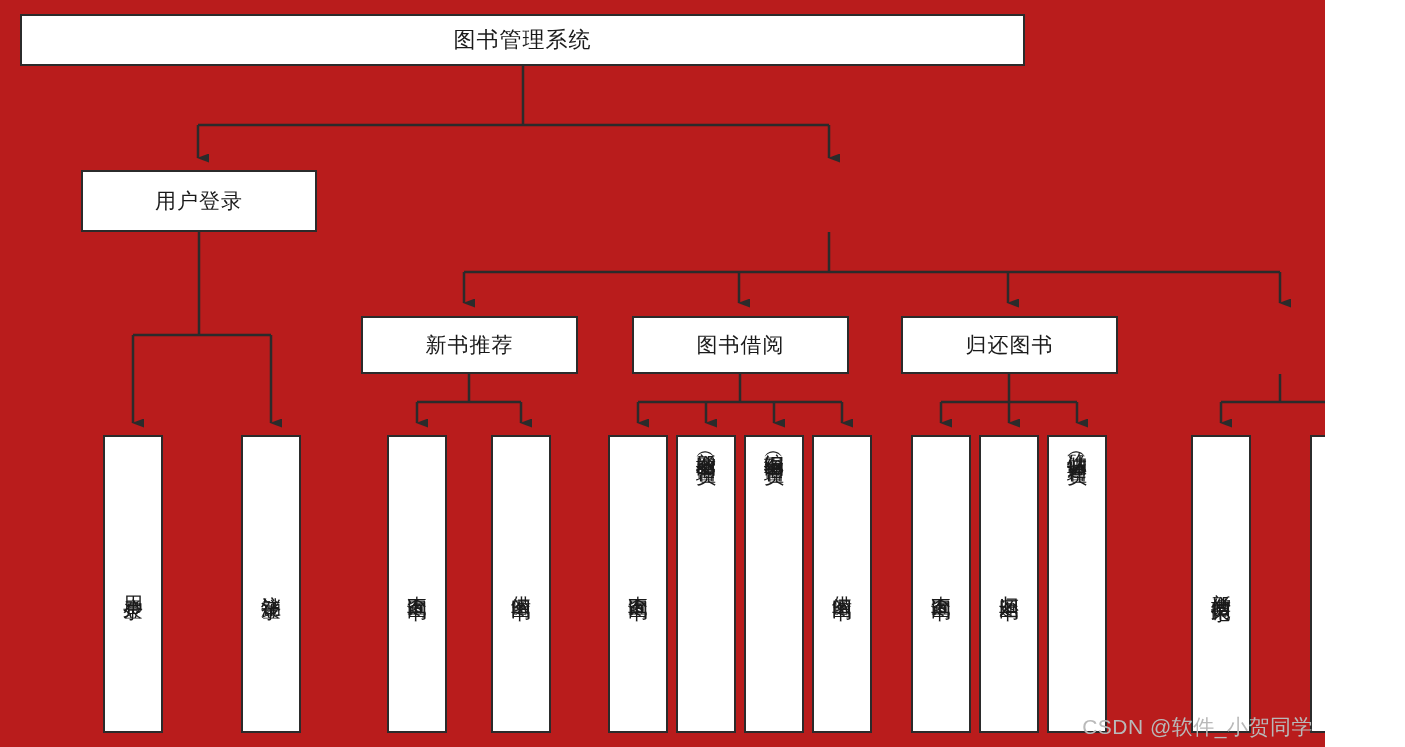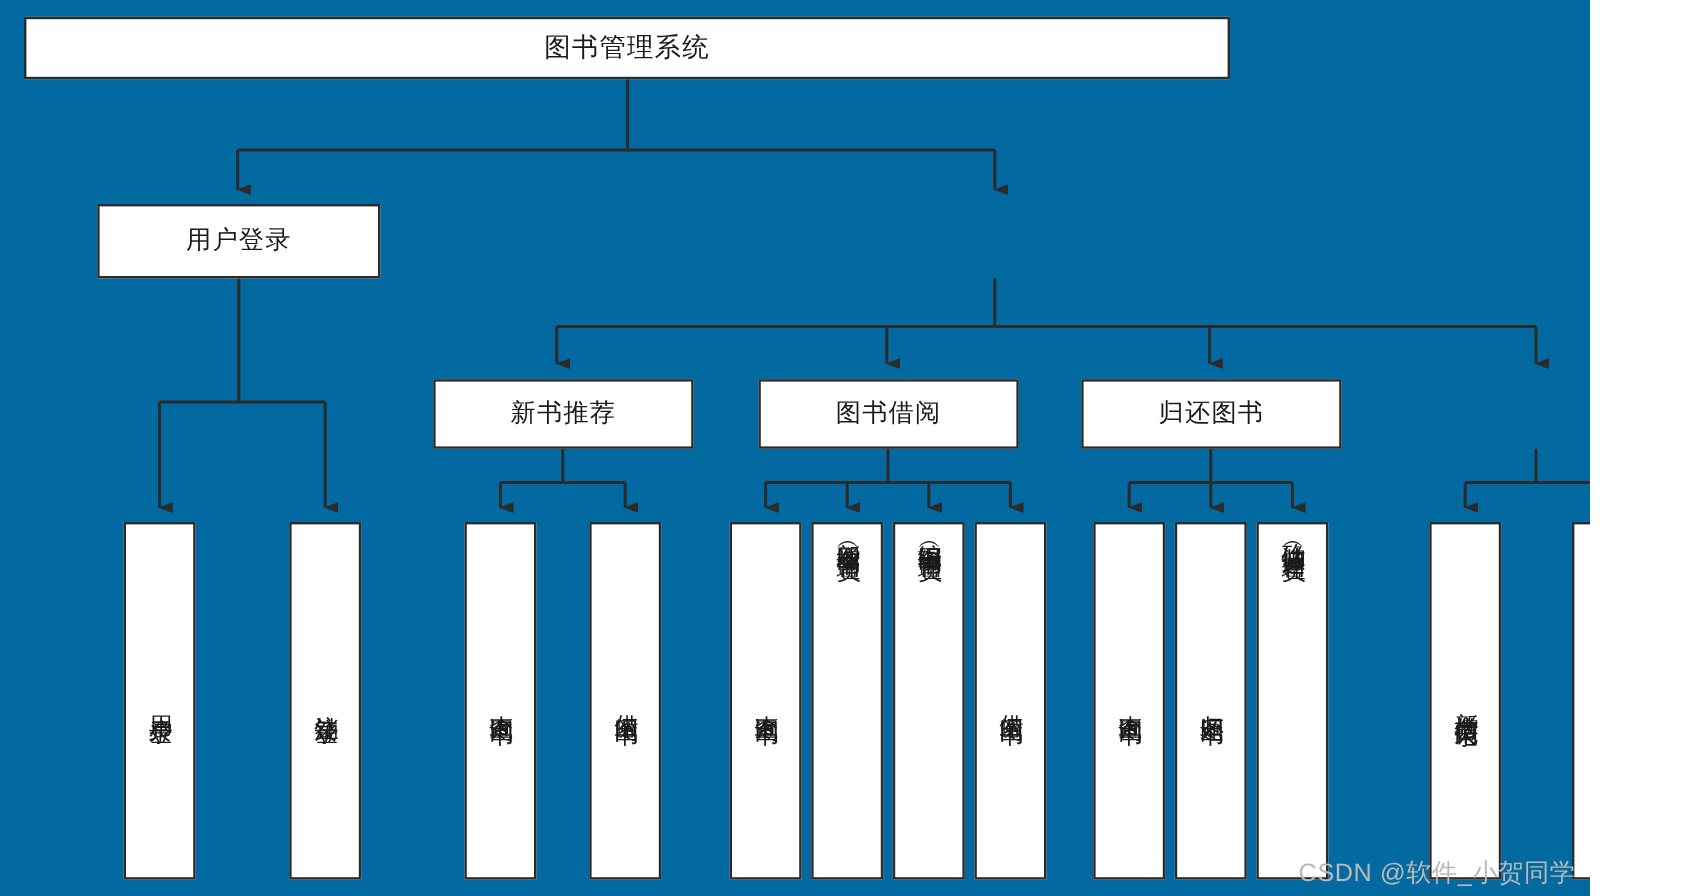--- a/index.html
+++ b/index.html
@@ -8,21 +8,21 @@
     padding: 0;
     background: #ffffff;
   }
   body {
     font-family: "Liberation Sans", "DejaVu Sans", sans-serif;
   }
   #canvas {
     position: relative;
     width: 1325px;
     height: 747px;
-    background: #0369a1;
+    background: #b91c1c;
     overflow: hidden;
   }
   #wires {
     position: absolute;
     left: 0;
     top: 0;
     width: 1405px;
     height: 747px;
     pointer-events: none;
   }

